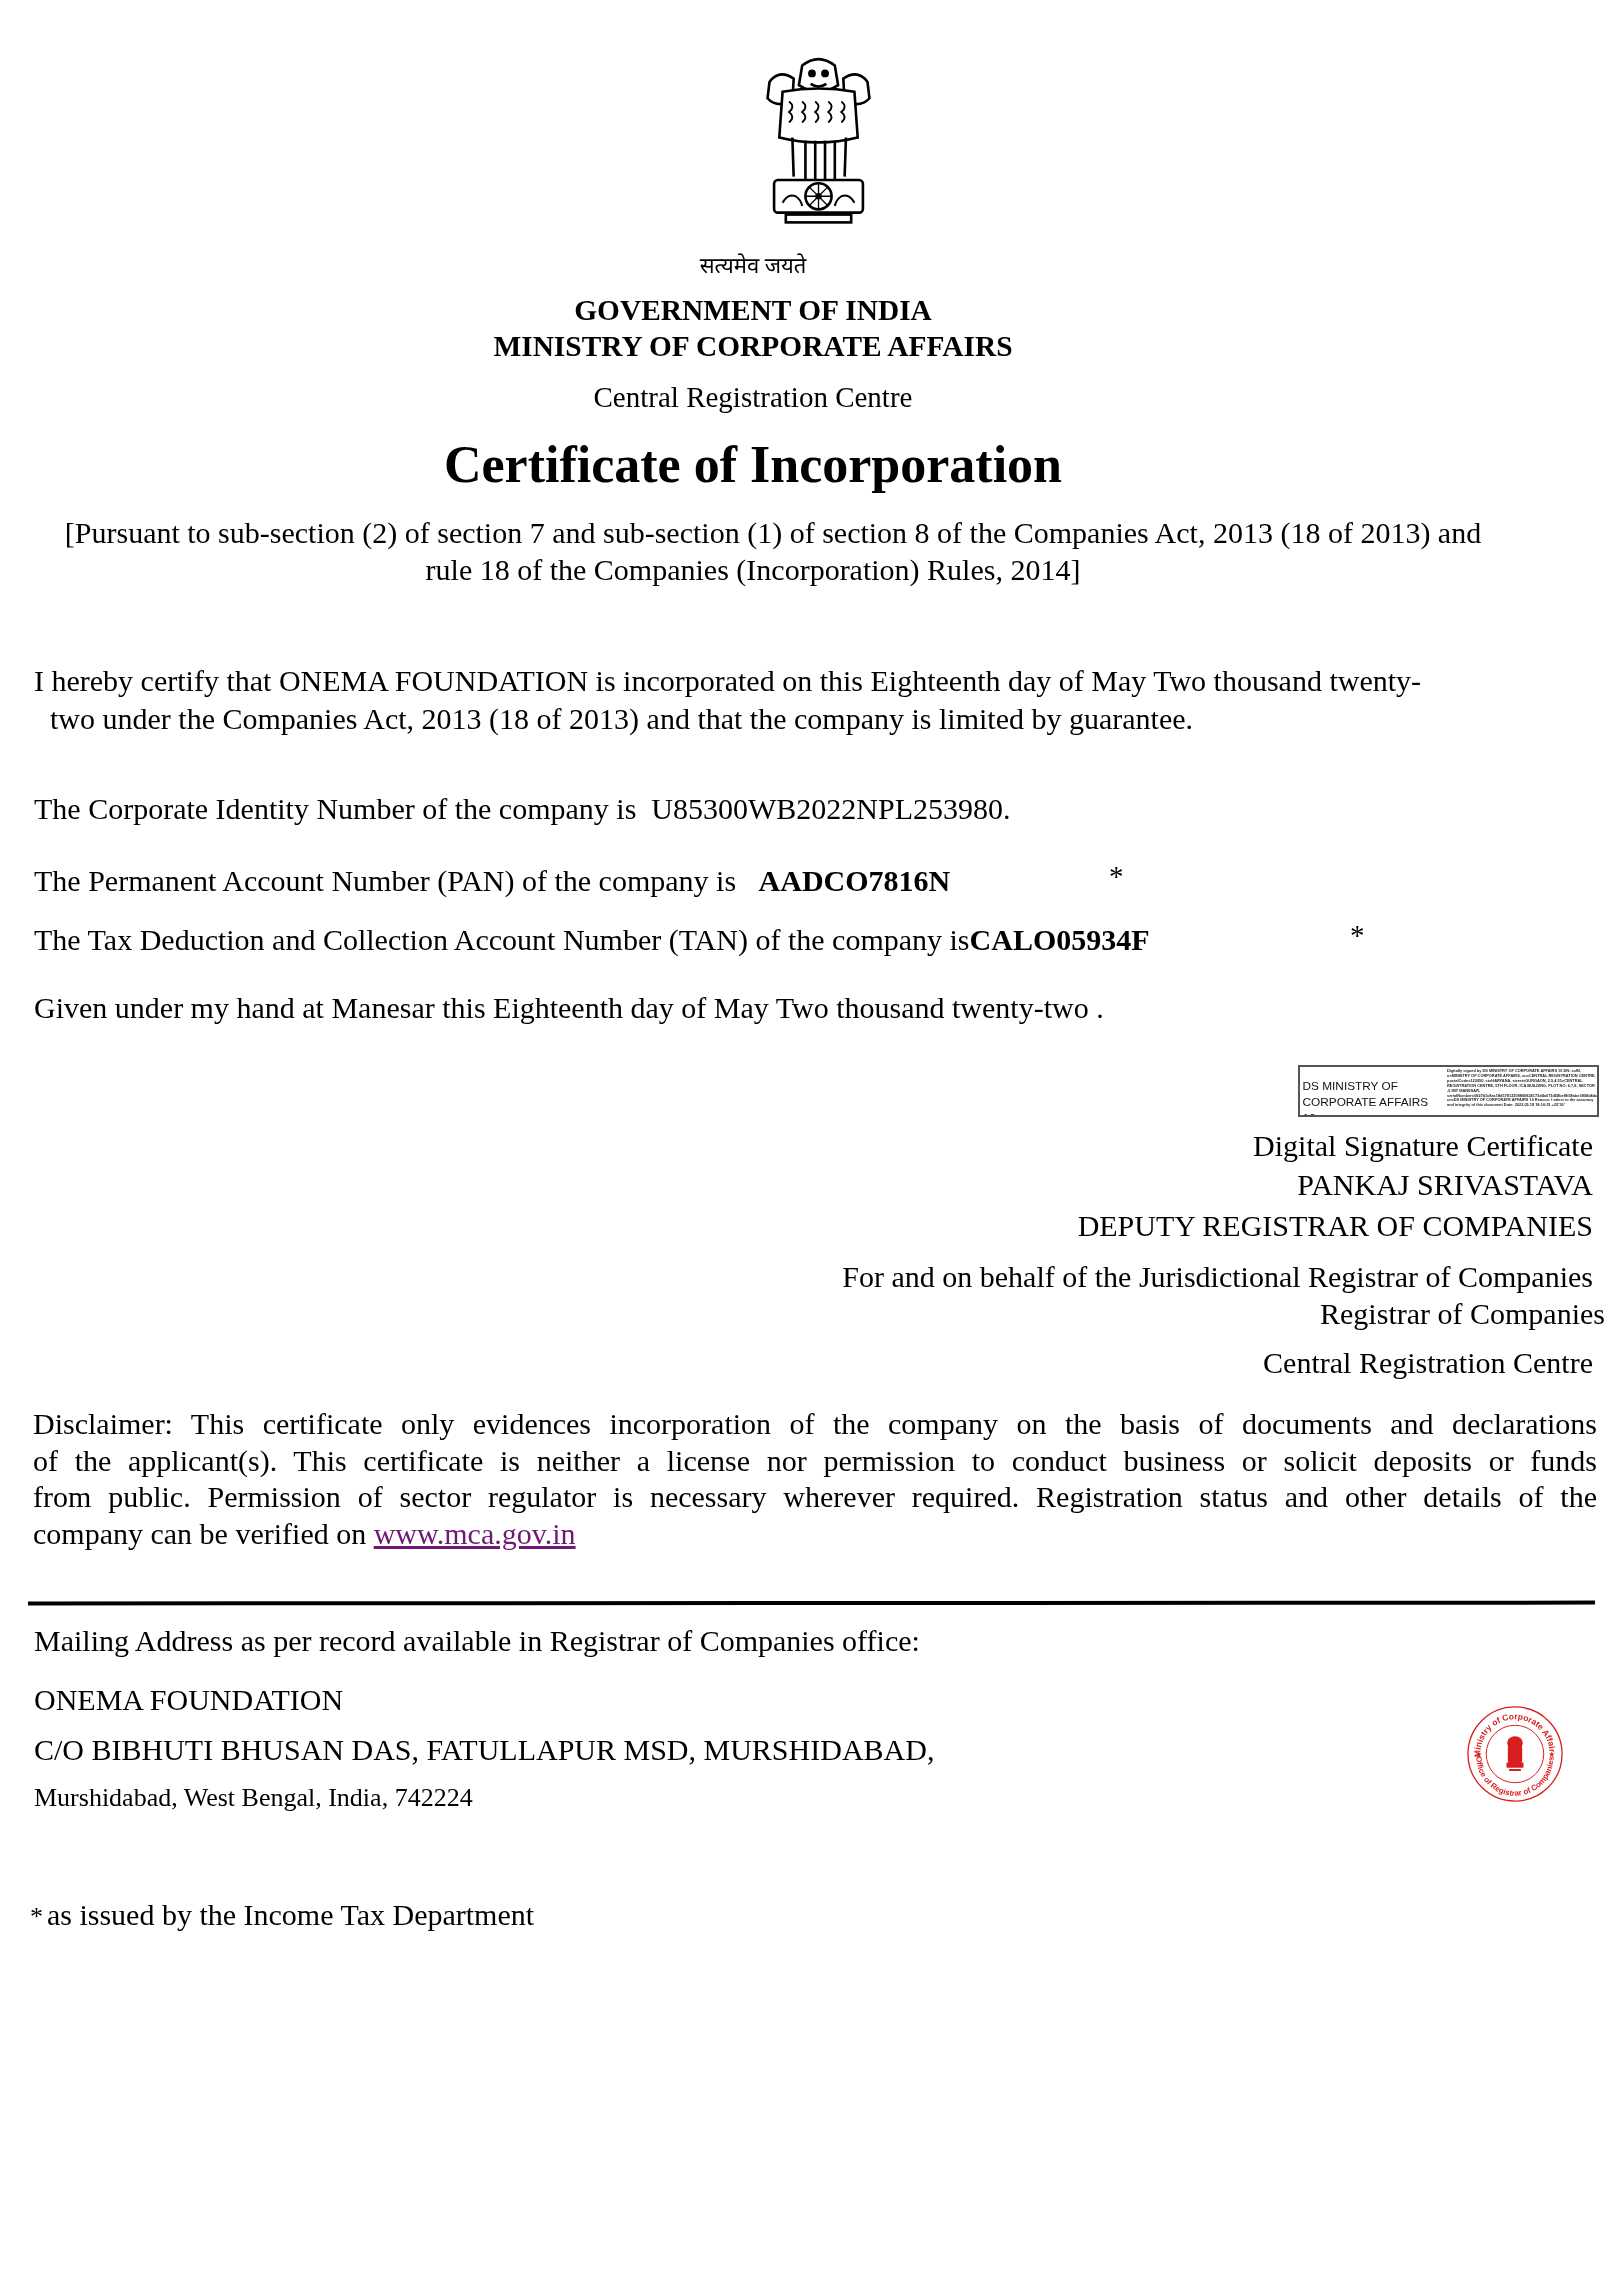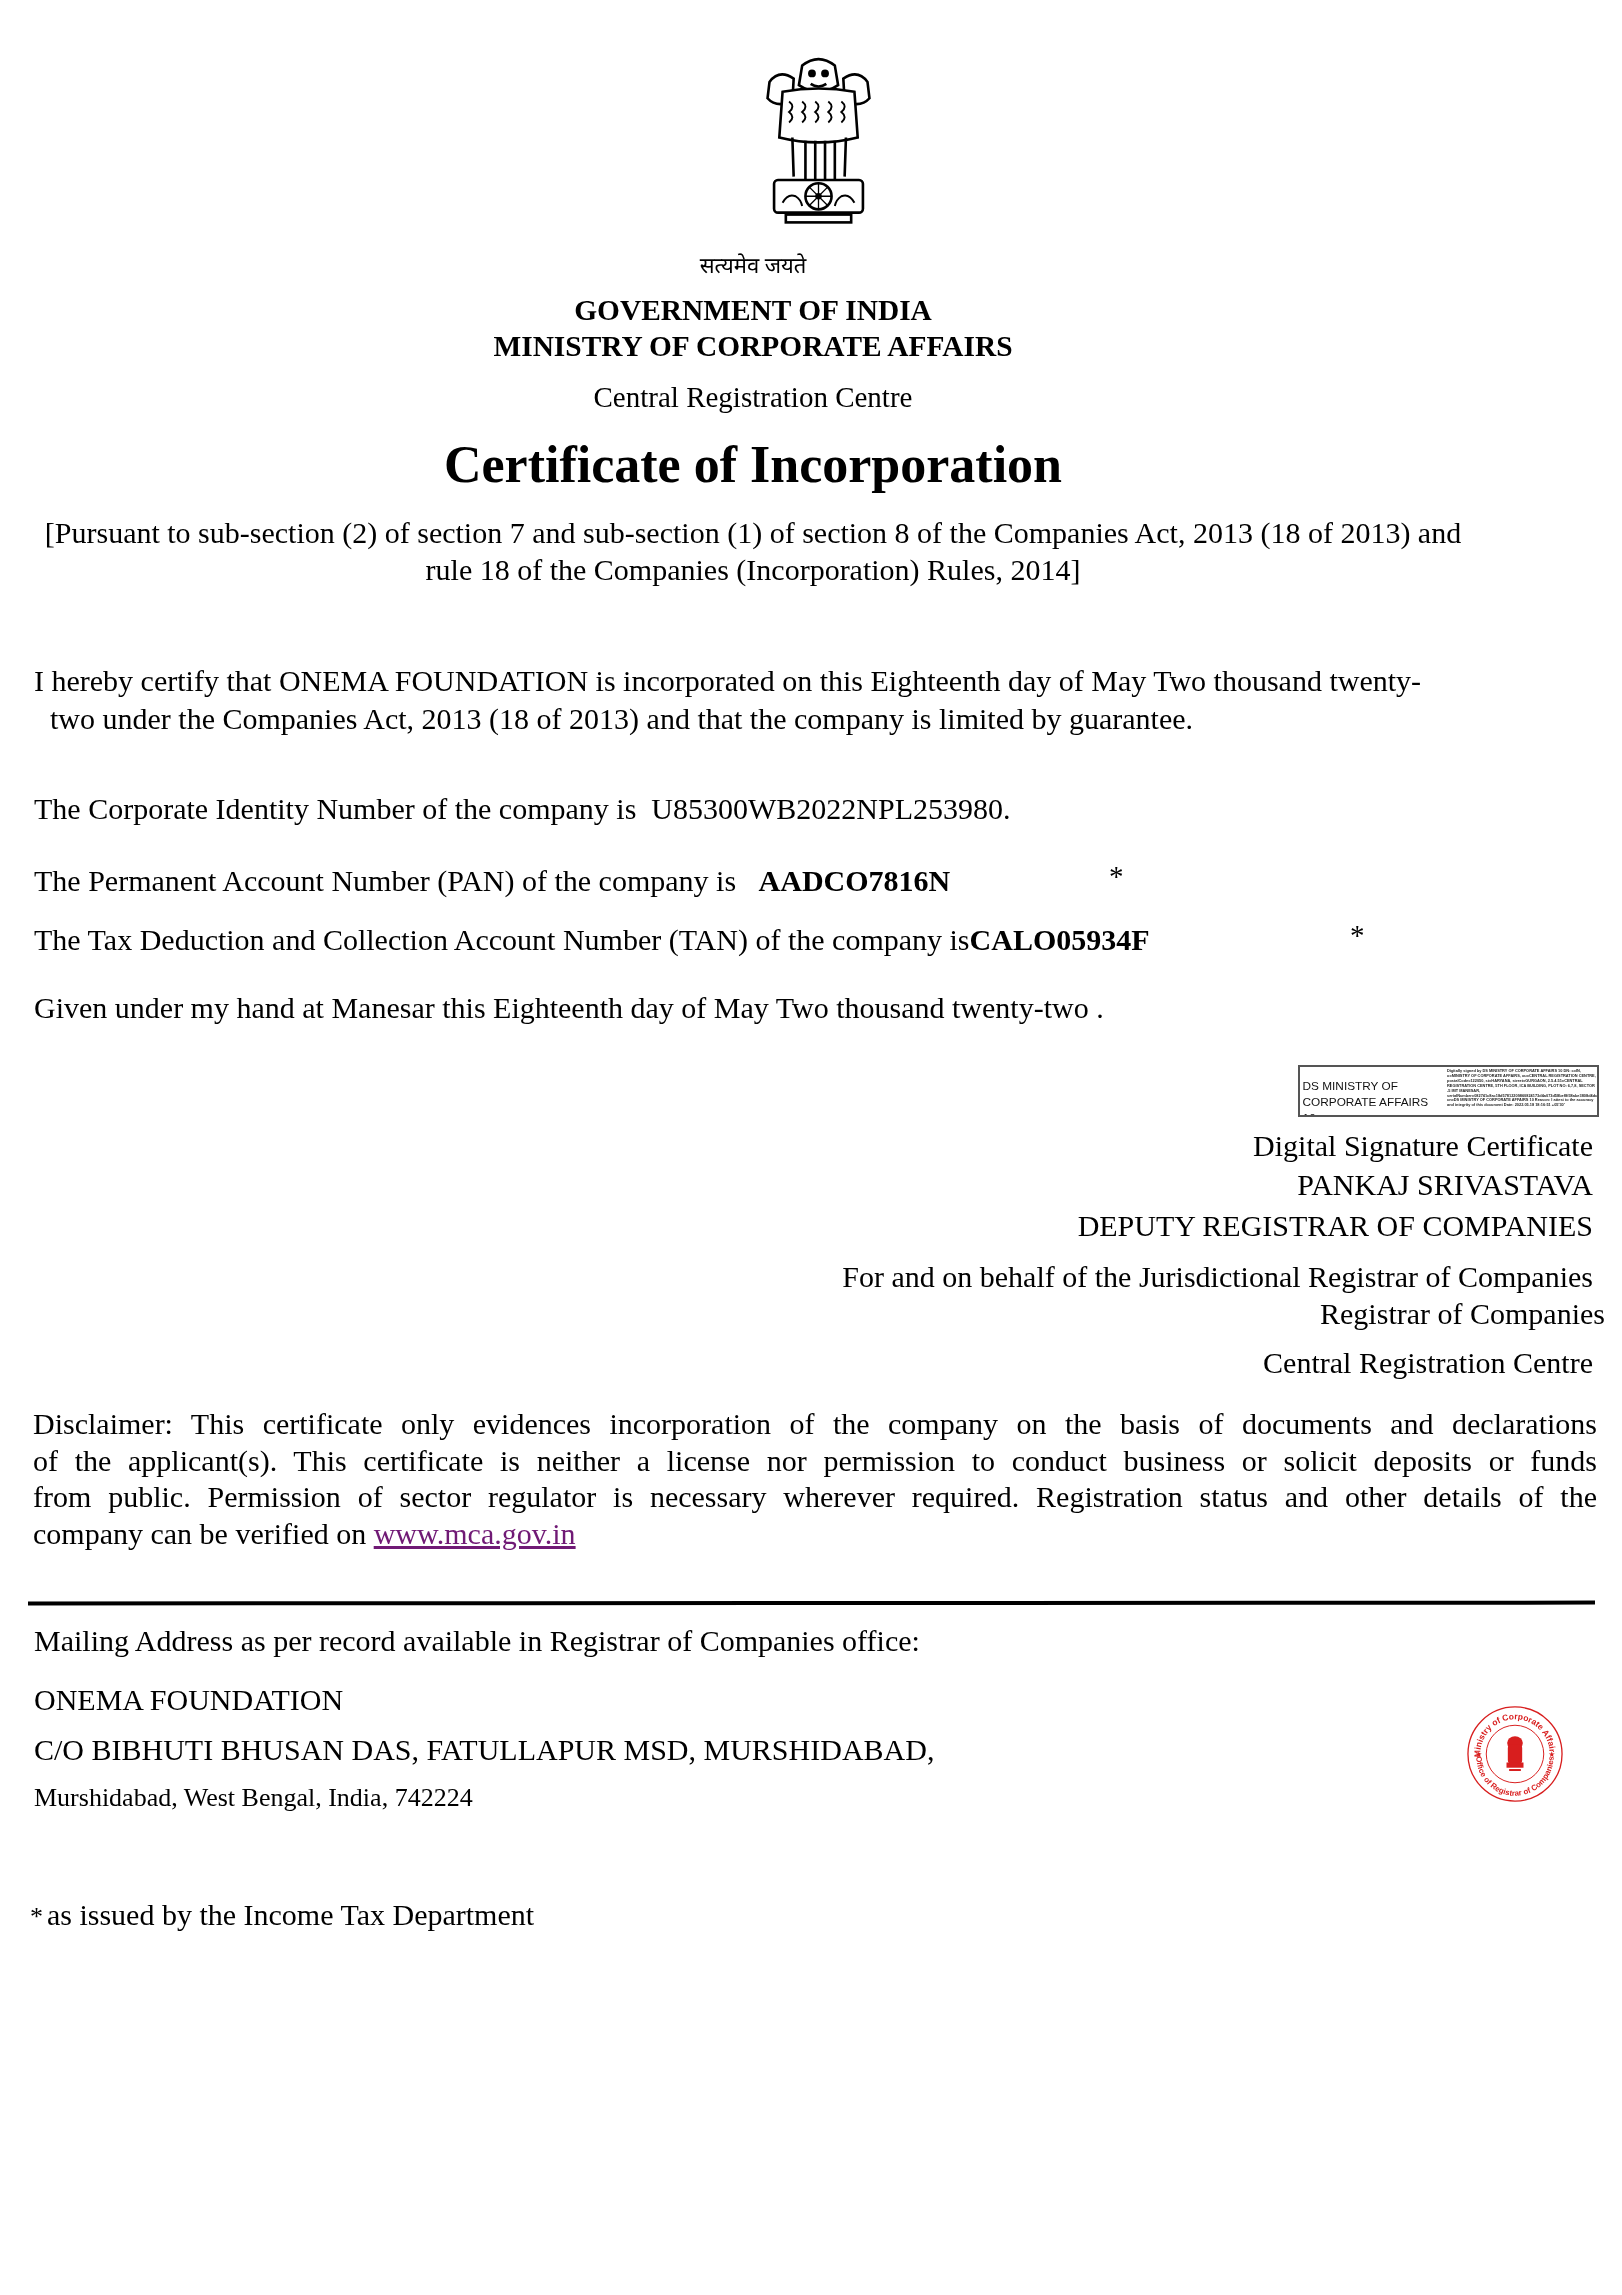--- a/index.html
+++ b/index.html
@@ -12,21 +12,21 @@
 
   
   #emblem { position: absolute; left: 753px; top: 46px; width: 131px; height: 196px; }
   #motto { top: 249px; font-size: 22px; }
 
   .hdr-bold { font-weight: bold; font-size: 29.4px; }
   #gov { top: 294px; }
   #ministry { top: 330px; }
   #crc { top: 381px; font-size: 29px; }
   #title { top: 435px; font-size: 52px; font-weight: bold; }
-  #pursuant1 { top: 516px; font-size: 30px; }
+  #pursuant1 { top: 516px; font-size: 30px; padding-left: 20px; }
   #pursuant2 { top: 553px; font-size: 30px; }
 
   .body-text { font-size: 30px; }
   #certify1 { left: 34px; top: 664px; }
   #certify2 { left: 34px; top: 702px; margin-left: 16px; }
   #cin-line { left: 34px; top: 792px; }
   #pan-line { left: 34px; top: 864px; }
   #tan-line { left: 34px; top: 923px; }
   #given-line { left: 34px; top: 991px; }
   .bold-val { font-weight: bold; }

